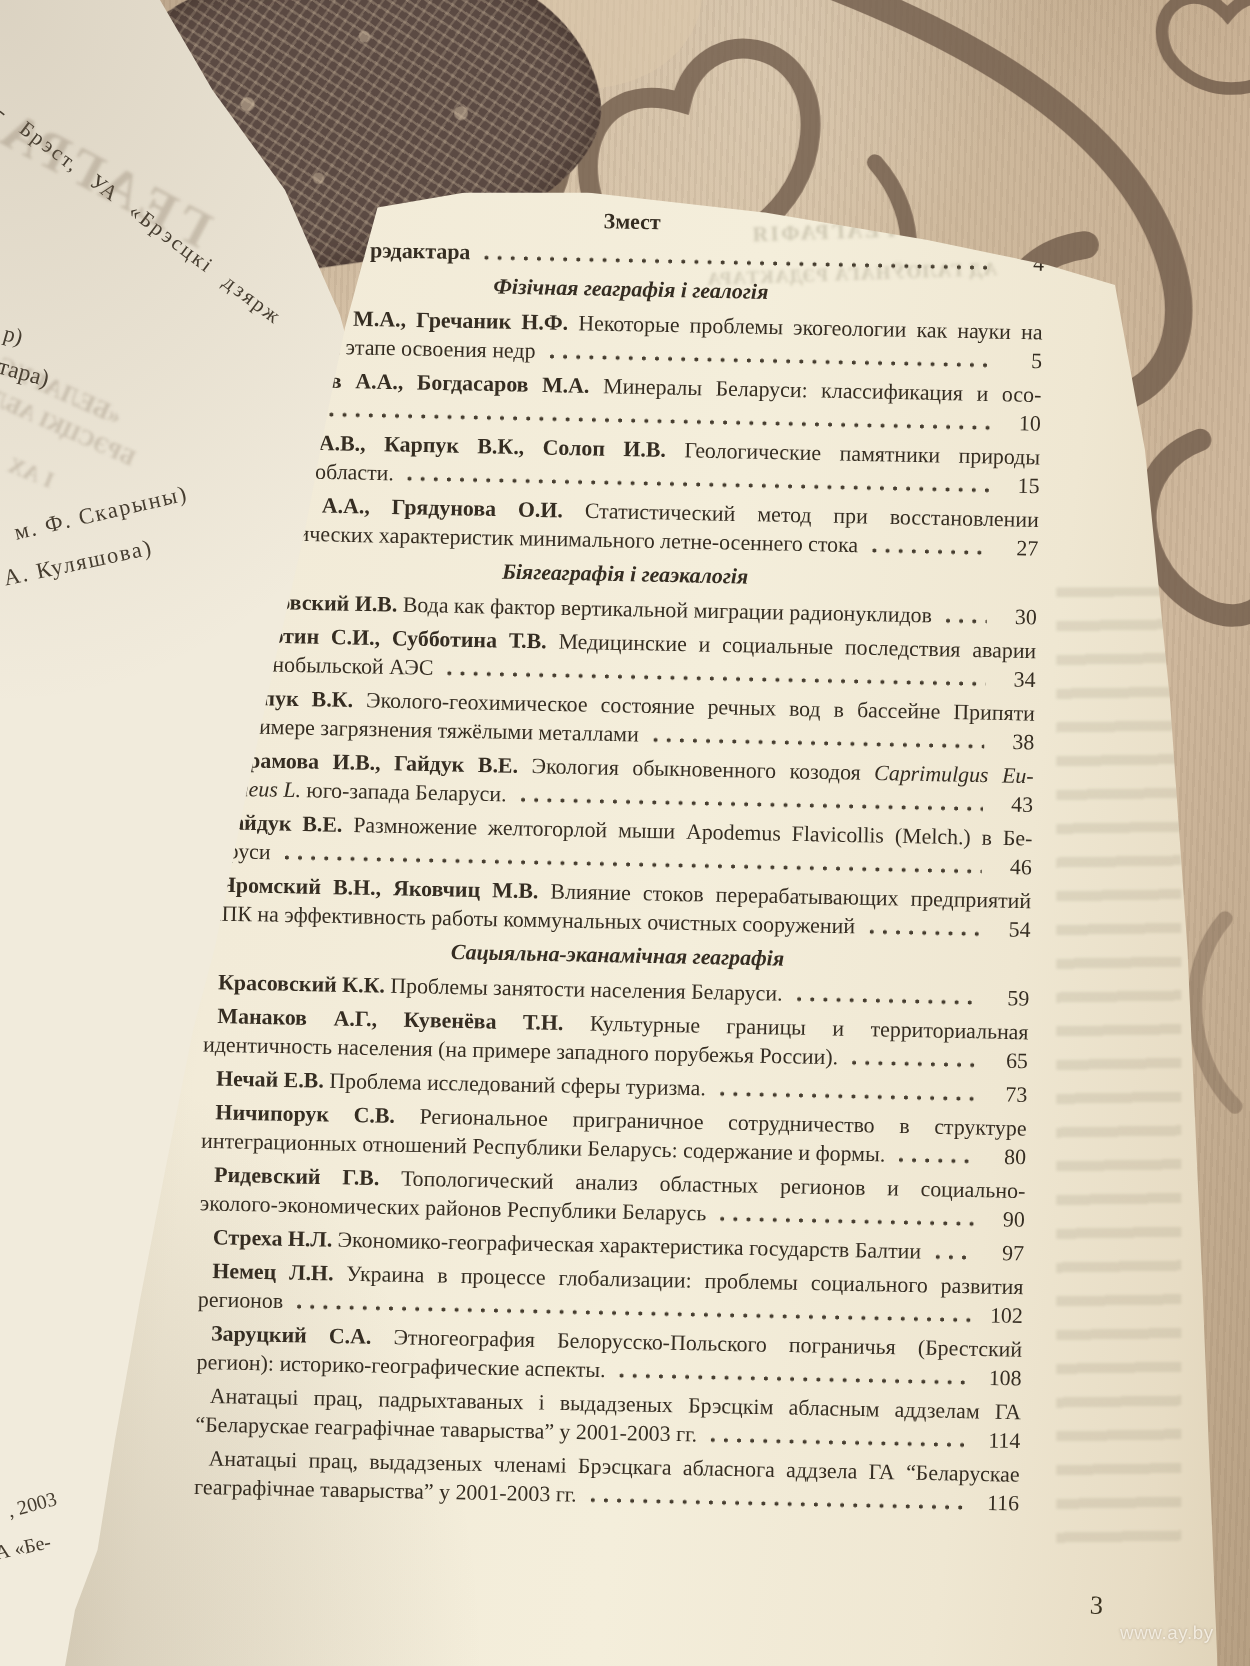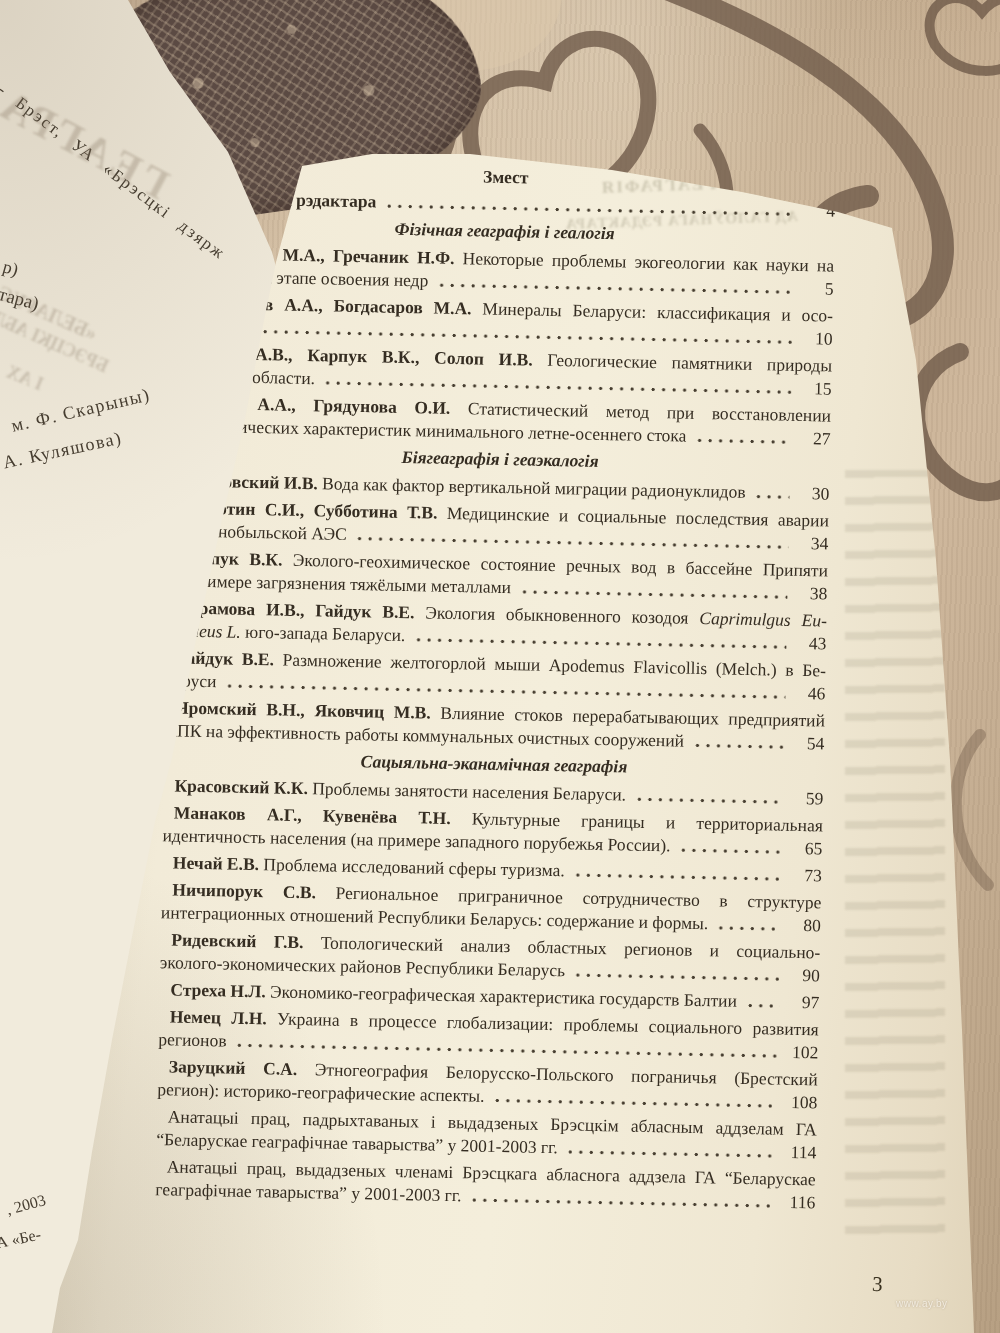--- a/index.html
+++ b/index.html
@@ -94,21 +94,21 @@
   .b{font-weight:bold;}
   .i{font-style:italic;}
   .leader{flex:1 1 auto;min-width:28px;height:7px;align-self:flex-end;
     margin:0 8px 4px 10px;
     background-image:radial-gradient(circle at 3px 3.5px,#463d2f 1.4px,rgba(0,0,0,0) 1.8px);
     background-size:10.5px 7px;background-repeat:repeat-x;}
   .pg{min-width:32px;text-align:right;}
 
   .folio{position:absolute;left:872px;top:1272px;font-size:21px;color:#39311f;transform:rotate(3deg);}
   .watermark{position:absolute;left:896px;top:1298px;font-family:"Liberation Sans",sans-serif;
-    font-size:10px;letter-spacing:.5px;color:rgba(246,241,229,.9);
+    font-size:15px;letter-spacing:.5px;color:rgba(246,241,229,.9);
     text-shadow:0 0 2px rgba(120,100,80,.45);}
 </style>
 </head>
 <body>
 
 <div class="scene">
 
   <div class="fabric"></div>
 
   <svg class="swirls" width="1000" height="1333" viewBox="0 0 1000 1333">

